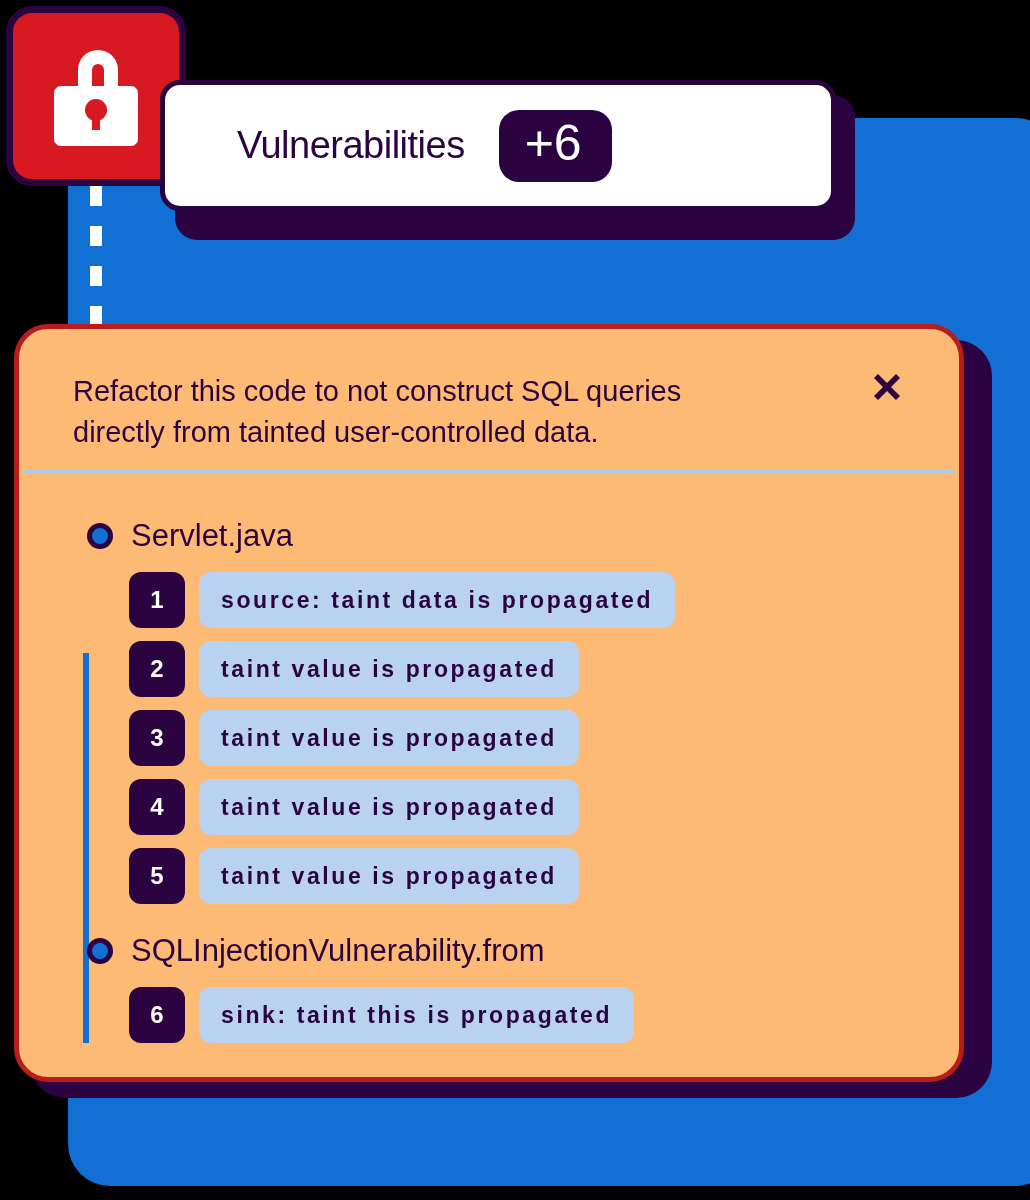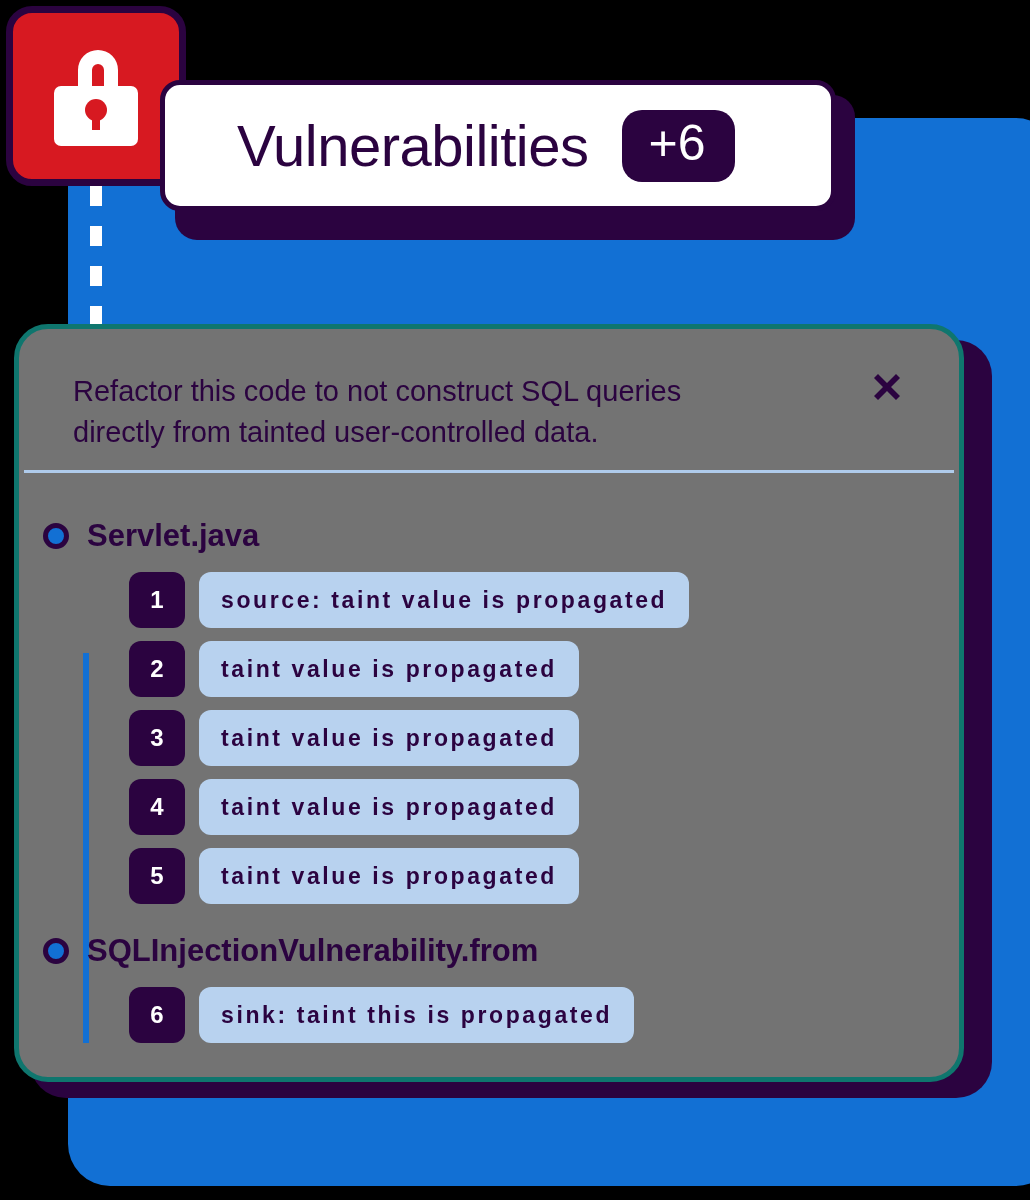--- a/index.html
+++ b/index.html
@@ -80,21 +80,21 @@
     background: #ffffff;
     border: 5px solid #2B0340;
     border-radius: 20px;
     box-sizing: border-box;
     display: flex;
     align-items: center;
     padding: 0 28px 0 72px;
     gap: 34px;
   }
   .header-title {
-    font-size: 58px;
+    font-size: 38px;
     color: #2B0340;
     letter-spacing: -0.5px;
     white-space: nowrap;
   }
   .header-badge {
     background: #2B0340;
     color: #ffffff;
     font-size: 50px;
     border-radius: 20px;
     padding: 8px 30px 14px 26px;
@@ -111,22 +111,22 @@
     height: 758px;
     background: #2B0340;
     border-radius: 36px;
   }
   .card {
     position: absolute;
     left: 14px;
     top: 324px;
     width: 950px;
     height: 758px;
-    background: #737373;
-    border: 5px solid #0f766e;
+    background: #fdba74;
+    border: 5px solid #b91c1c;
     border-radius: 34px;
     box-sizing: border-box;
     overflow: hidden;
   }
 
   .card-head {
     position: relative;
     padding: 42px 60px 0 54px;
   }
   .card-desc {
@@ -169,23 +169,22 @@
     height: 390px;
     background: #1270D4;
   }
   .group {
     position: relative;
   }
   .group-head {
     display: flex;
     align-items: center;
     gap: 18px;
-    padding-left: 24px;
+    padding-left: 68px;
     height: 46px;
-    font-weight: bold;
   }
   .dot {
     width: 26px;
     height: 26px;
     border-radius: 50%;
     background: #1270D4;
     border: 5px solid #2B0340;
     box-sizing: border-box;
     flex: none;
     position: relative;
@@ -273,21 +272,21 @@
       <div class="rail"></div>
 
       <div class="group">
         <div class="group-head">
           <span class="dot"></span>
           <span class="file-name">Servlet.java</span>
         </div>
         <ul class="steps">
           <li class="step">
             <span class="step-num">1</span>
-            <span class="step-chip">source: taint value is propagated</span>
+            <span class="step-chip">source: taint data is propagated</span>
           </li>
           <li class="step">
             <span class="step-num">2</span>
             <span class="step-chip">taint value is propagated</span>
           </li>
           <li class="step">
             <span class="step-num">3</span>
             <span class="step-chip">taint value is propagated</span>
           </li>
           <li class="step">

